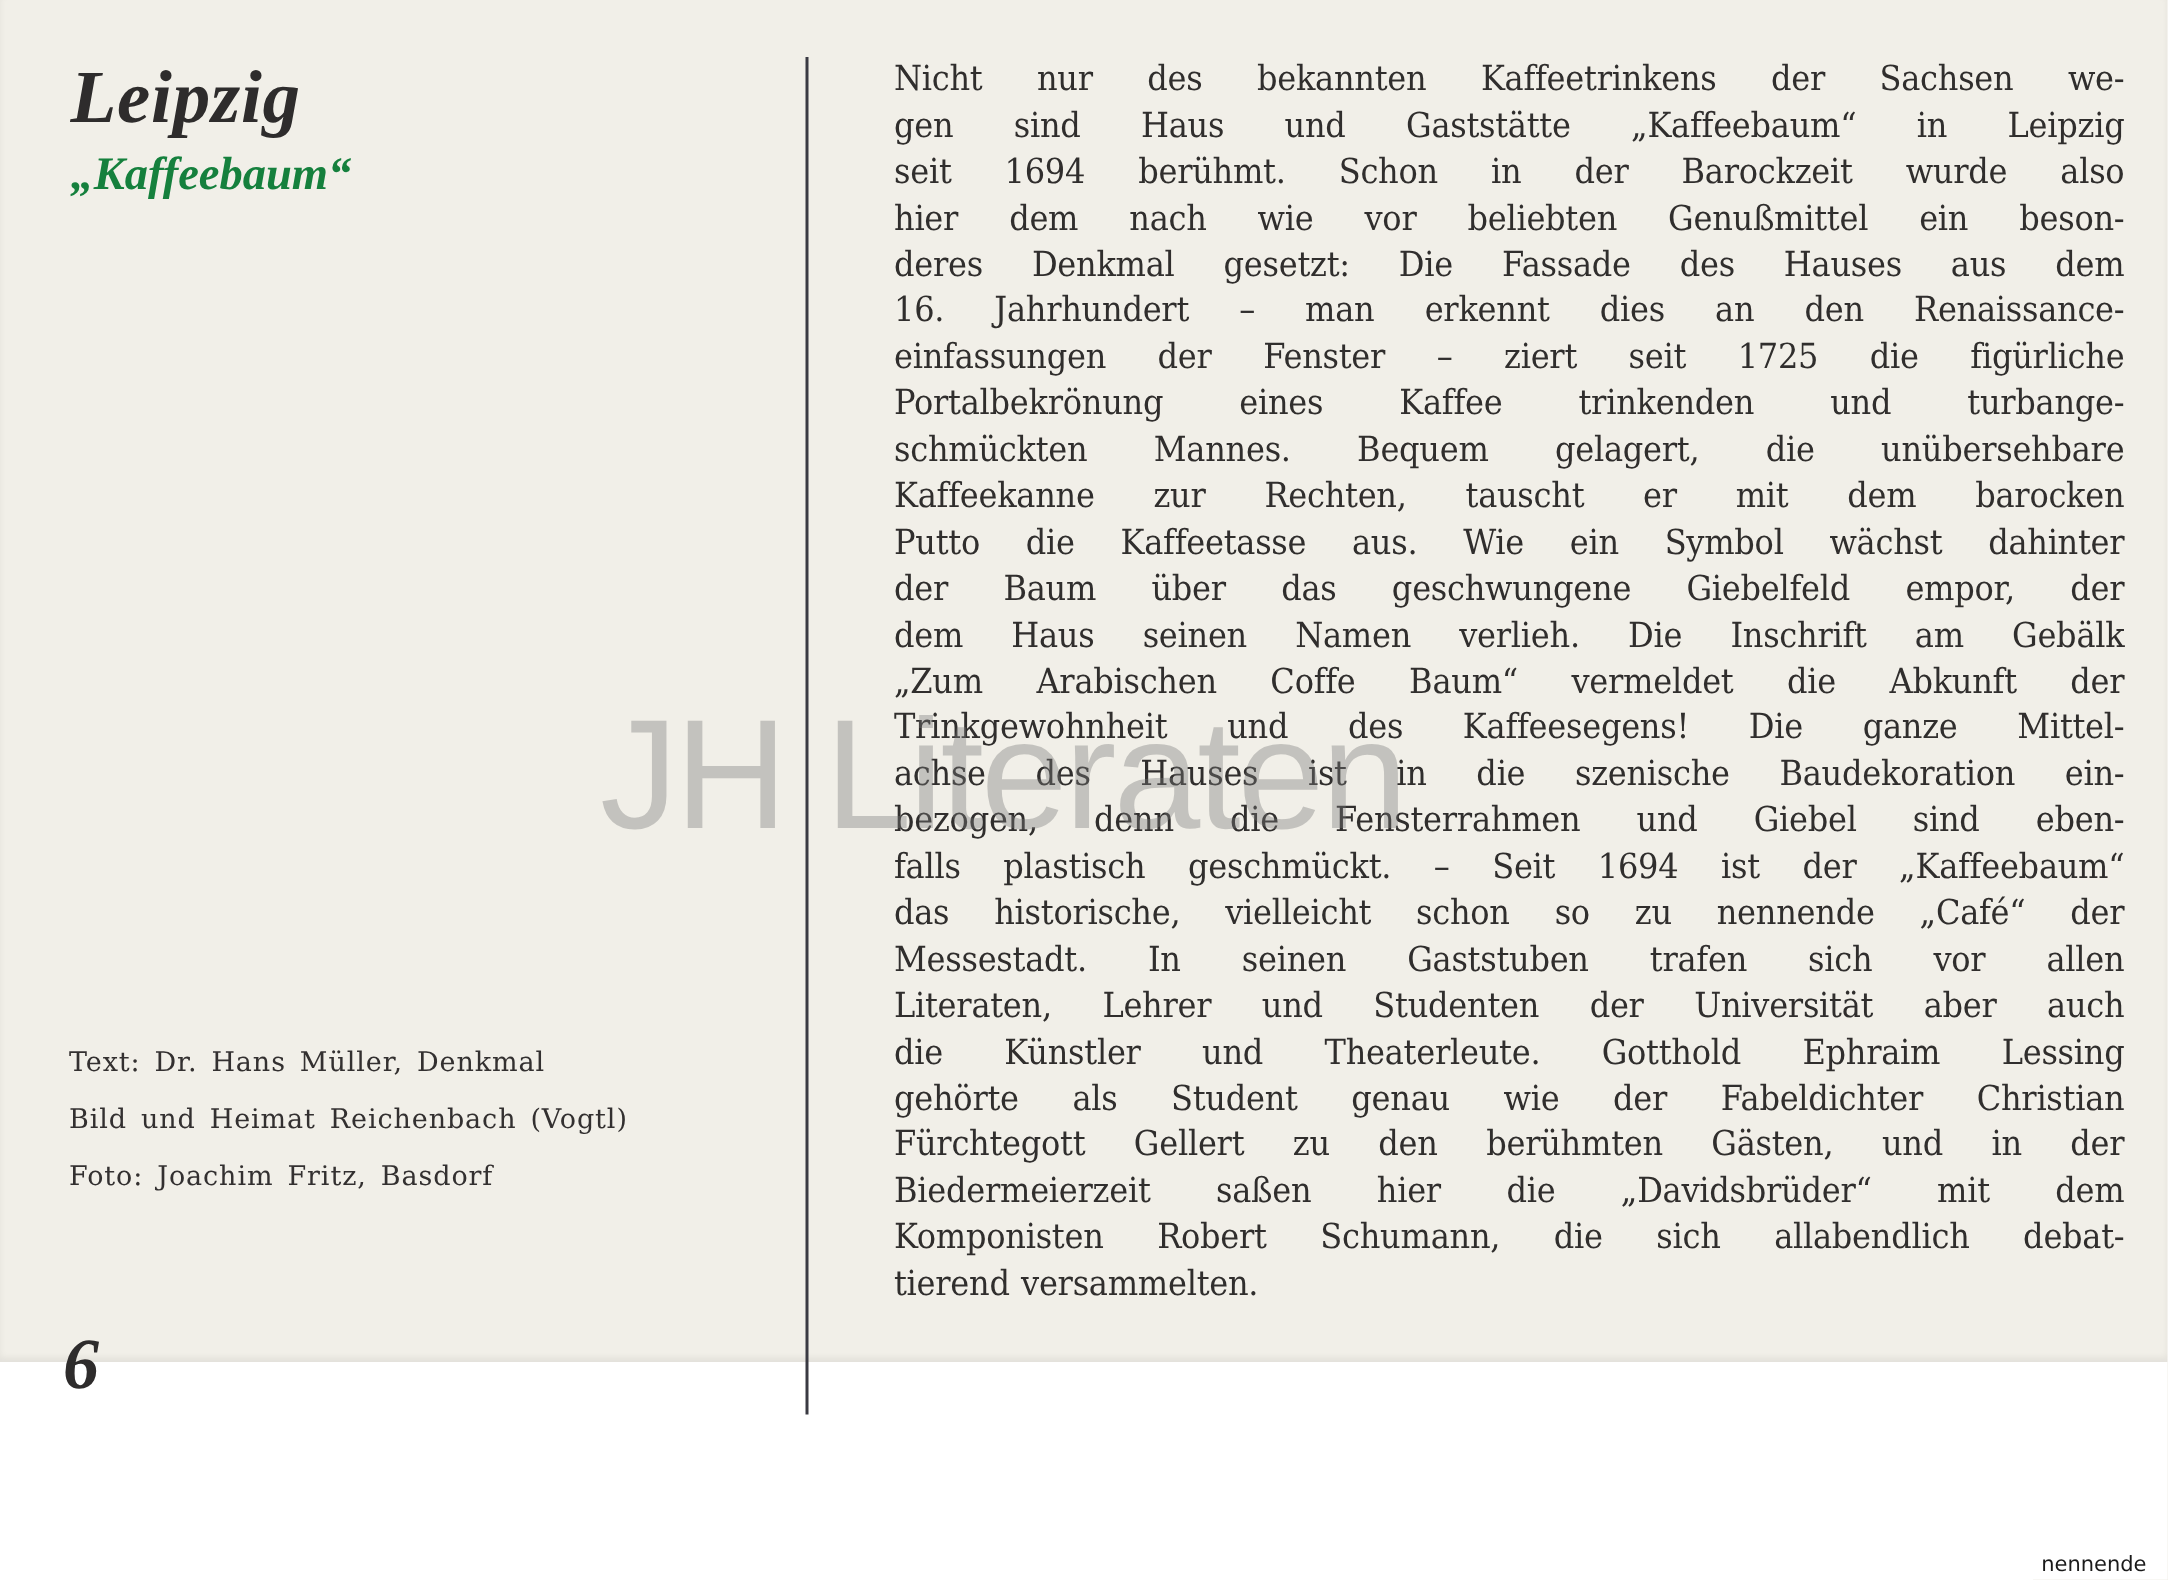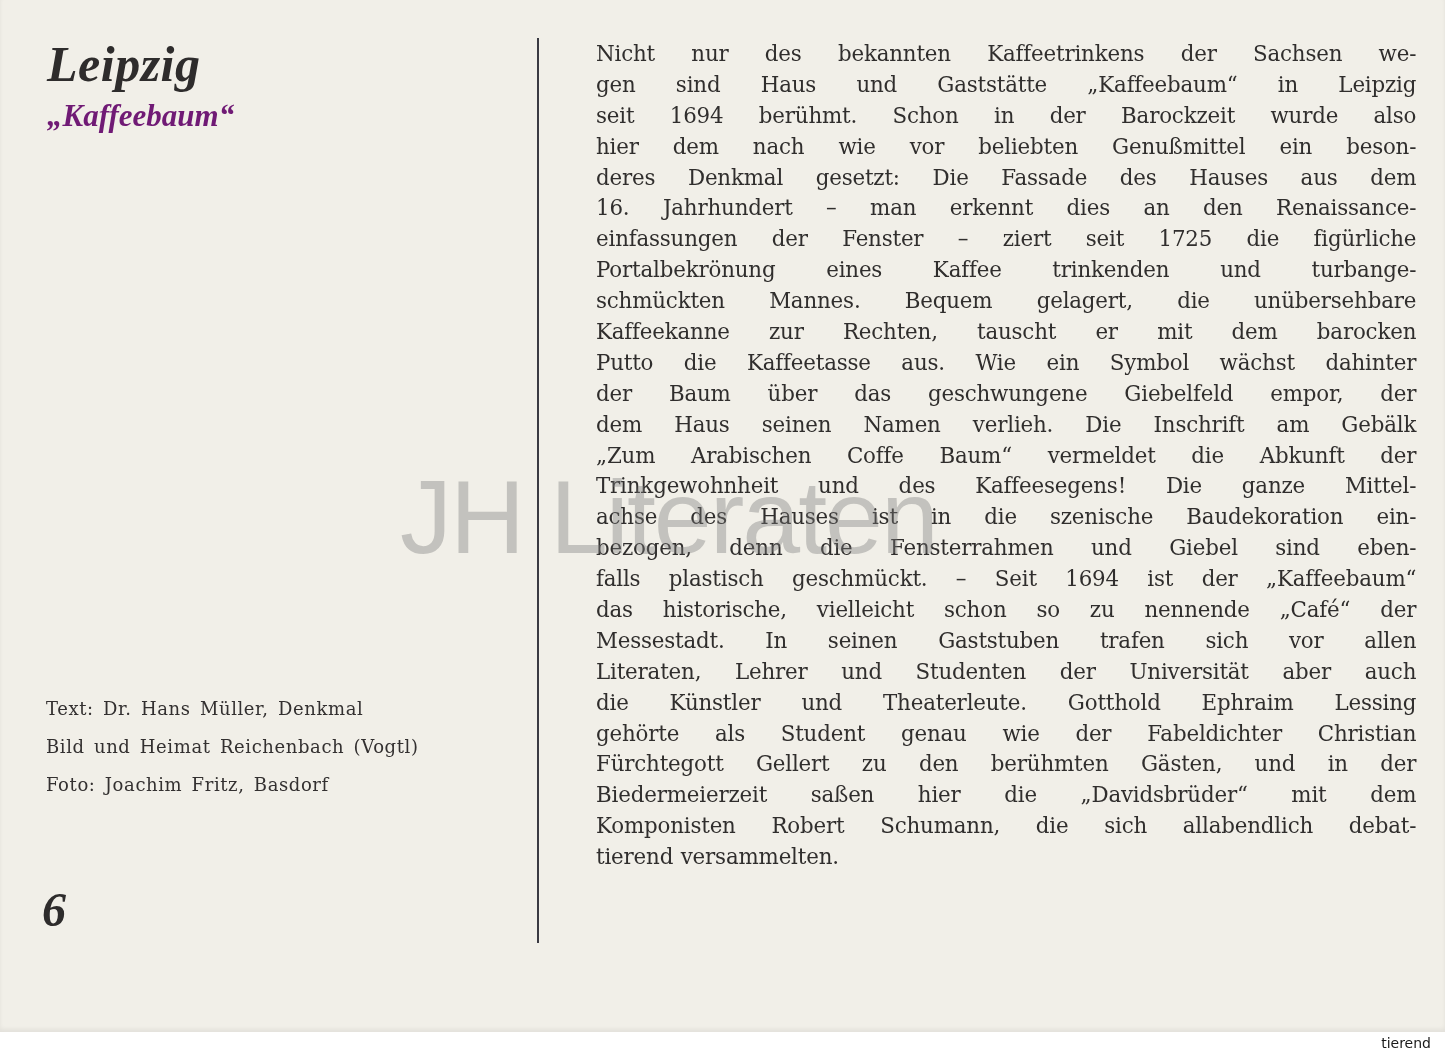--- a/index.html
+++ b/index.html
@@ -12,21 +12,21 @@
     position: relative;
     overflow: hidden;
     background: #ffffff;
     font-family: "DejaVu Serif", serif;
   }
   .card {
     position: absolute;
     left: 0;
     top: 0;
     width: 1445px;
-    height: 1032px;
+    height: 908px;
     background: #f1efe8;
     box-shadow: inset 0 -3px 4px rgba(0,0,0,0.06);
   }
   .title {
     position: absolute;
     left: 47px;
     top: 36px;
     font-family: "Liberation Serif", serif;
     font-style: italic;
     font-weight: bold;
@@ -38,21 +38,21 @@
   }
   .subtitle {
     position: absolute;
     left: 47px;
     top: 98px;
     font-family: "Liberation Serif", serif;
     font-style: italic;
     font-weight: bold;
     font-size: 31px;
     line-height: 36px;
-    color: #701a75;
+    color: #15803d;
     margin: 0;
   }
   .credits {
     position: absolute;
     left: 46px;
     top: 690px;
     margin: 0;
     padding: 0;
     list-style: none;
   }
@@ -188,13 +188,13 @@
     <li>Fürchtegott Gellert zu den berühmten Gästen, und in der</li>
     <li>Biedermeierzeit saßen hier die „Davidsbrüder“ mit dem</li>
     <li>Komponisten Robert Schumann, die sich allabendlich debat-</li>
     <li class="last">tierend versammelten.</li>
   </ul>
 
   <div class="watermark">JH Literaten</div>
 </div>
 
 <div class="footer-left">www.delcampe.net</div>
-<div class="footer-right">tierend</div>
+<div class="footer-right">nennende</div>
 
 </body></html>

